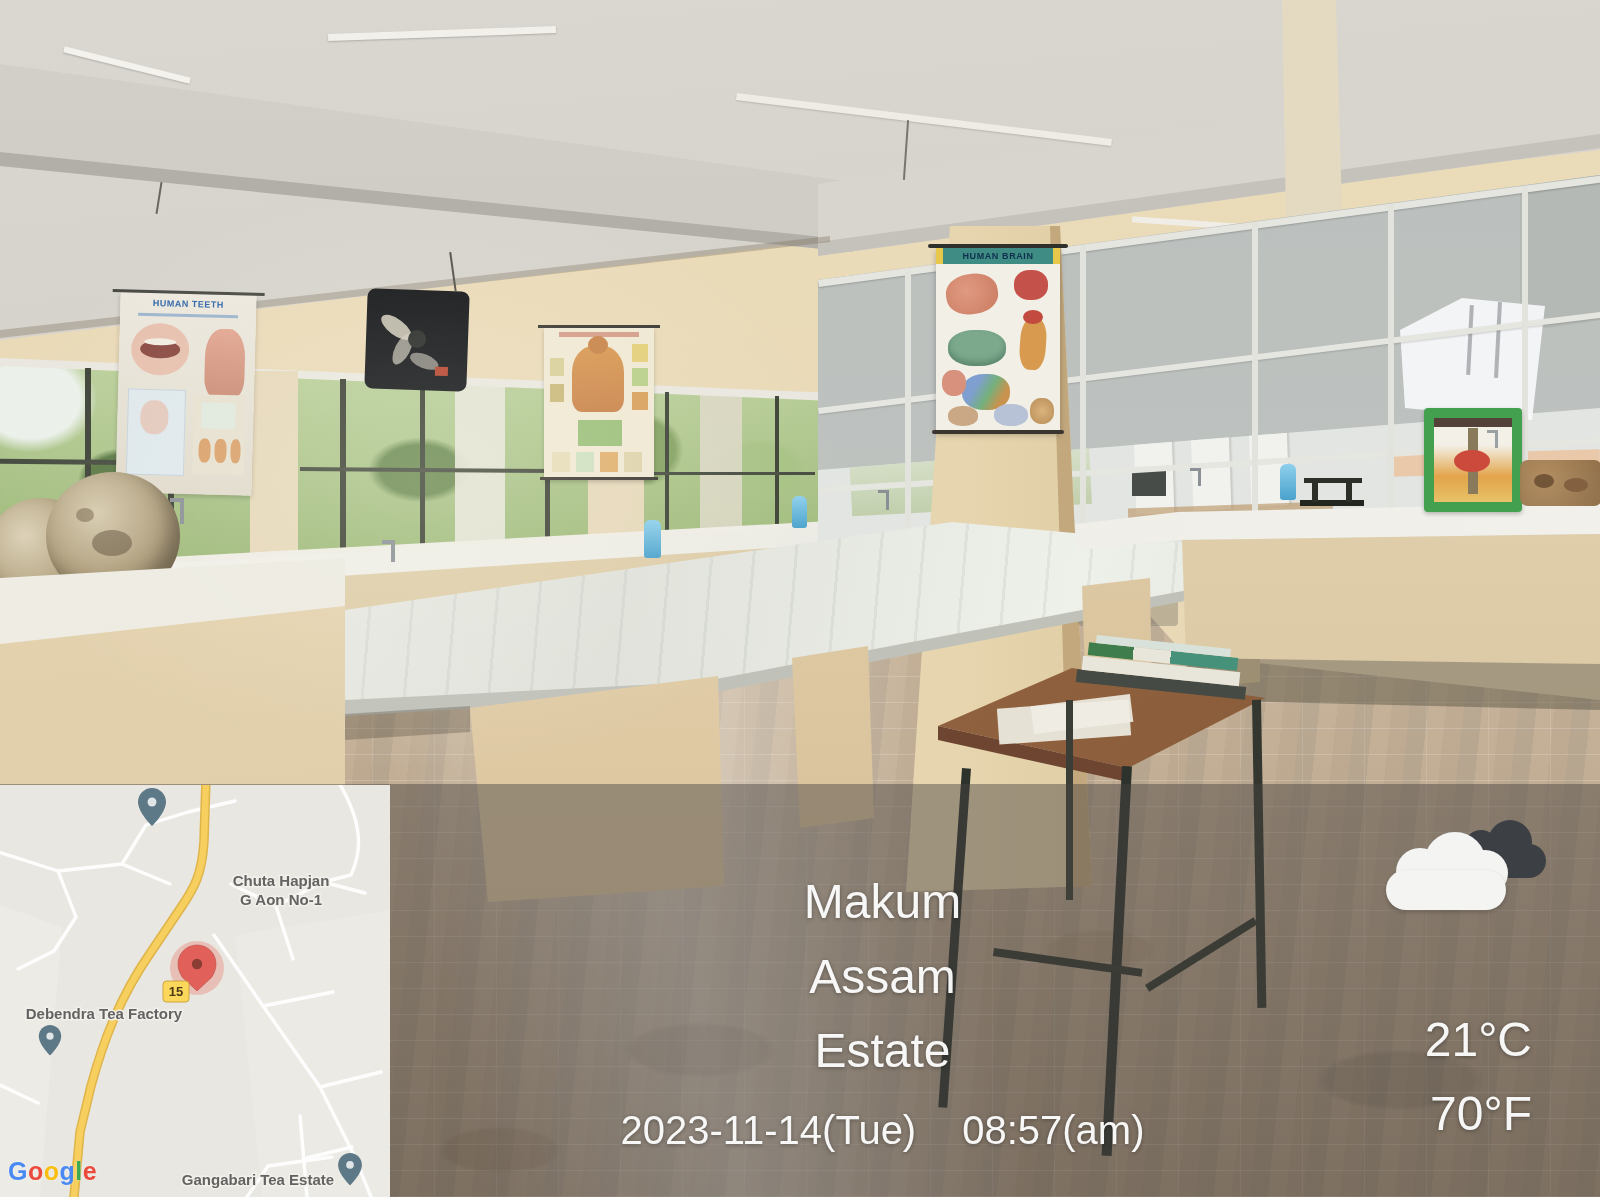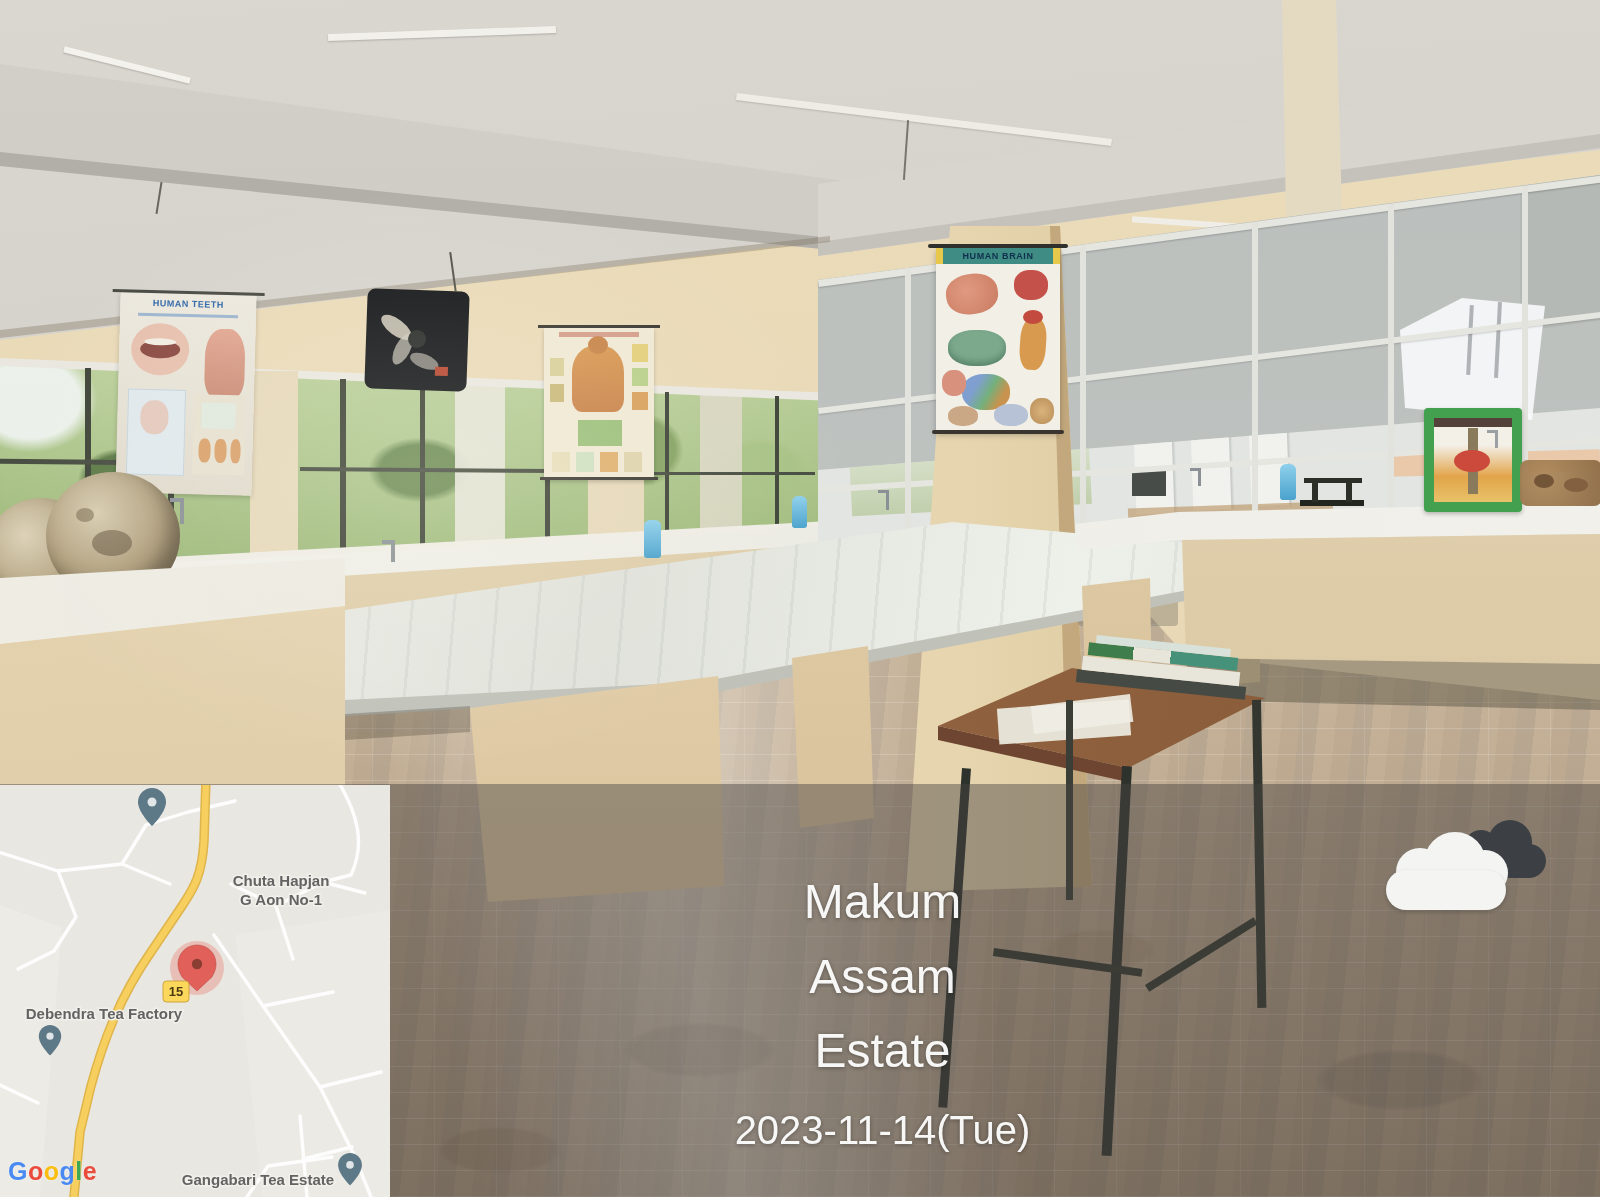--- a/index.html
+++ b/index.html
@@ -336,21 +336,24 @@
       <text x="258" y="400" text-anchor="middle" class="maplabel">Gangabari Tea Estate</text>
     </svg>
     <div class="abs google-logo" style="left:8px;top:372px;font-size:25px;font-weight:bold;letter-spacing:.5px;opacity:.95;text-shadow:0 0 2px rgba(255,255,255,.6);"><span style="color: rgb(66, 133, 244);">G</span><span style="color: rgb(234, 67, 53);">o</span><span style="color: rgb(251, 188, 5);">o</span><span style="color: rgb(66, 133, 244);">g</span><span style="color: rgb(52, 168, 83);">l</span><span style="color: rgb(234, 67, 53);">e</span></div>
   </div>
 
   <div class="abs ov-text center" style="left:390px;top:874px;width:985px;font-size:48px;">Makum</div>
   <div class="abs ov-text center" style="left:390px;top:949px;width:985px;font-size:48px;">Assam</div>
   <div class="abs ov-text center" style="left:390px;top:1023px;width:985px;font-size:48px;">Estate</div>
   <div class="abs ov-text" style="left:390px;top:1108px;width:985px;font-size:40px;display:flex;justify-content:center;gap:46px;">
     <span>2023-11-14(Tue)</span>
-  </div>
+    <span>08:57(am)</span>
+  </div>
+  <div class="abs ov-text" style="right:68px;top:1012px;width:300px;font-size:48px;text-align:right;">21°C</div>
+  <div class="abs ov-text" style="right:68px;top:1086px;width:300px;font-size:48px;text-align:right;">70°F</div>
 
   <div class="abs" style="left:1384px;top:816px;width:170px;height:100px;">
     <div class="abs" style="left:104px;top:4px;width:44px;height:44px;background:#3c4045;border-radius:50%;"></div>
     <div class="abs" style="left:80px;top:14px;width:34px;height:34px;background:#3c4045;border-radius:50%;"></div>
     <div class="abs" style="left:74px;top:28px;width:88px;height:34px;background:#3c4045;border-radius:17px;"></div>
     <div class="abs" style="left:40px;top:16px;width:62px;height:62px;background:#f4f4f2;border-radius:50%;"></div>
     <div class="abs" style="left:12px;top:32px;width:48px;height:48px;background:#f4f4f2;border-radius:50%;"></div>
     <div class="abs" style="left:78px;top:34px;width:46px;height:46px;background:#f4f4f2;border-radius:50%;"></div>
     <div class="abs" style="left:2px;top:54px;width:120px;height:40px;background:#f4f4f2;border-radius:20px;box-shadow:0 2px 4px rgba(0,0,0,.2);"></div>
   </div>

